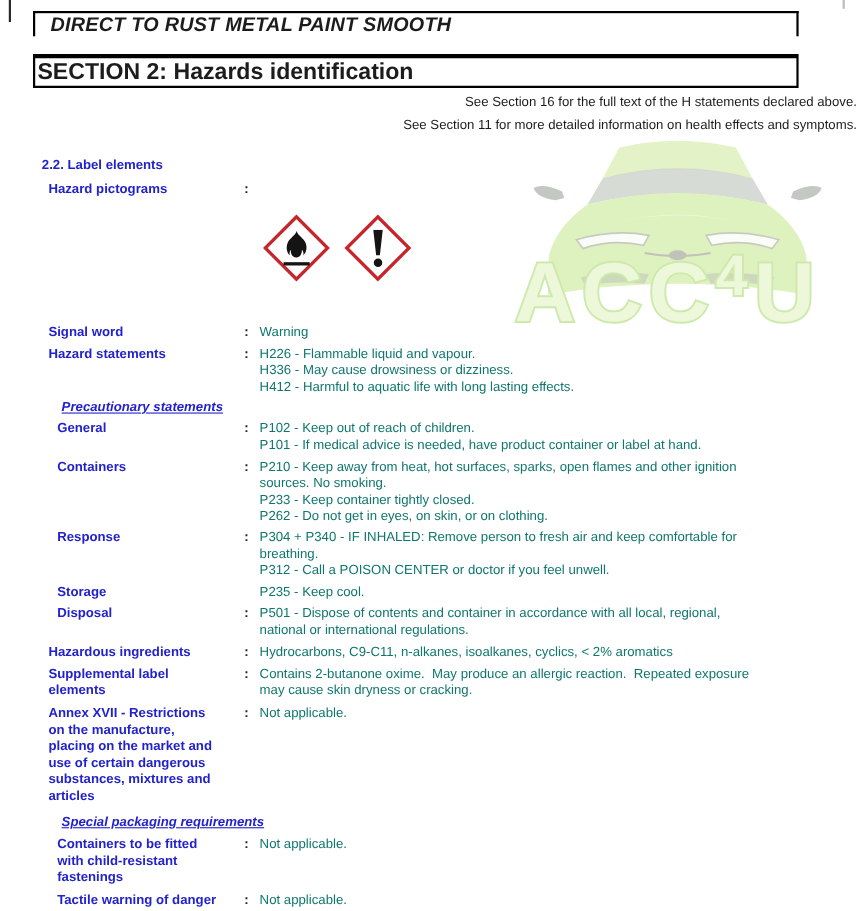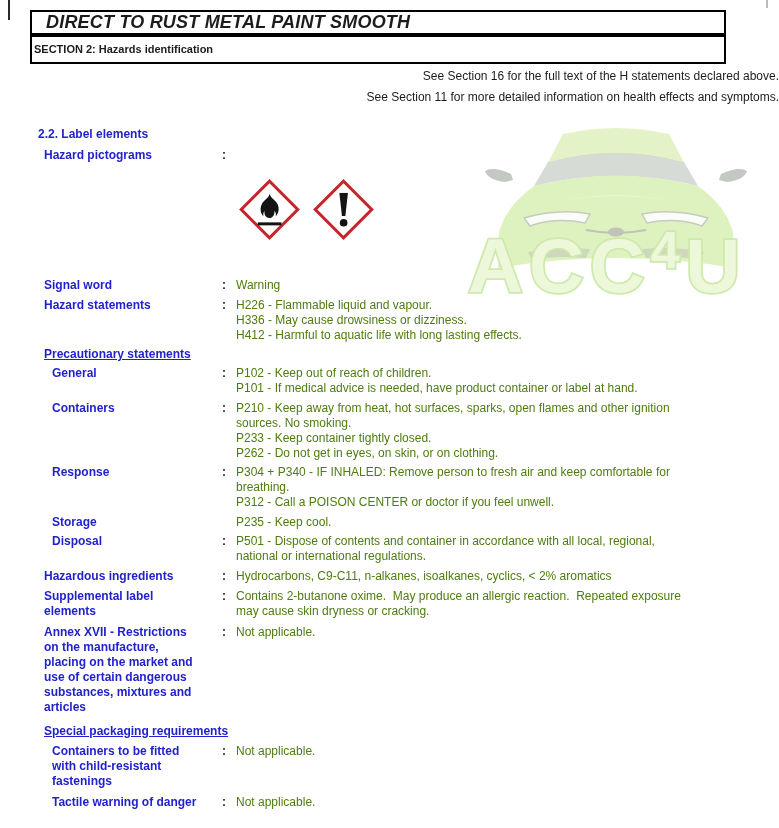--- a/index.html
+++ b/index.html
@@ -17,36 +17,36 @@
 
   .doc { position:relative; z-index:1; }
 
   
   .product-box {
     margin:10px 53px 0 30px; border:2px solid #000; border-bottom:none;
     height:21px; line-height:21px; padding-left:14px;
     font-weight:bold; font-style:italic; font-size:18px; letter-spacing:.2px;
   }
   .section-box {
-    margin:0 53px 0 30px; border:2px solid #000; border-top:4px solid #000;
+    margin:16px 53px 0 30px; border:2px solid #000; border-top:4px solid #000;
     height:25px; line-height:25px; padding-left:2px;
-    font-weight:bold; font-size:11px;
+    font-weight:bold; font-size:21px;
   }
 
   .note { margin-left:40px; margin-top:6px;text-align:right; }
   .note.first { margin-top:5px; }
 
   .subheading { color:#2222cc; font-weight:bold; }
   .subheading.lvl1 { margin-left:38px; }
-  .subheading.lvl2 { margin-left:44px; text-decoration:underline; }
+  .subheading.lvl2 { margin-left:56px; text-decoration:underline;font-style:italic; }
 
   .row { display:flex; align-items:flex-start; margin-top:5px; }
   .row .lbl { font-weight:bold; color:#2222cc; white-space:pre; flex:none; }
   .row .col { width:14px; flex:none; font-weight:bold; color:#222; }
-  .row .val { white-space:pre; color:#4d7c0f; }
+  .row .val { white-space:pre; color:#0f766e; }
   .row.indent1 { padding-left:44px; } .row.indent1 .lbl { width:178px; }
   .row.indent2 { padding-left:52px; } .row.indent2 .lbl { width:170px; }
 
   .mt4 { margin-top:4px; } .mt6 { margin-top:6px; } .mt9 { margin-top:9px; }
   .mt22 { margin-top:22px; }
 
   
   .picto-strip { display:flex; margin-top:-3px; }
   .ghs { width:66px; height:68px; display:flex; align-items:center; justify-content:center; margin-right:8px; }
   .diamond {

